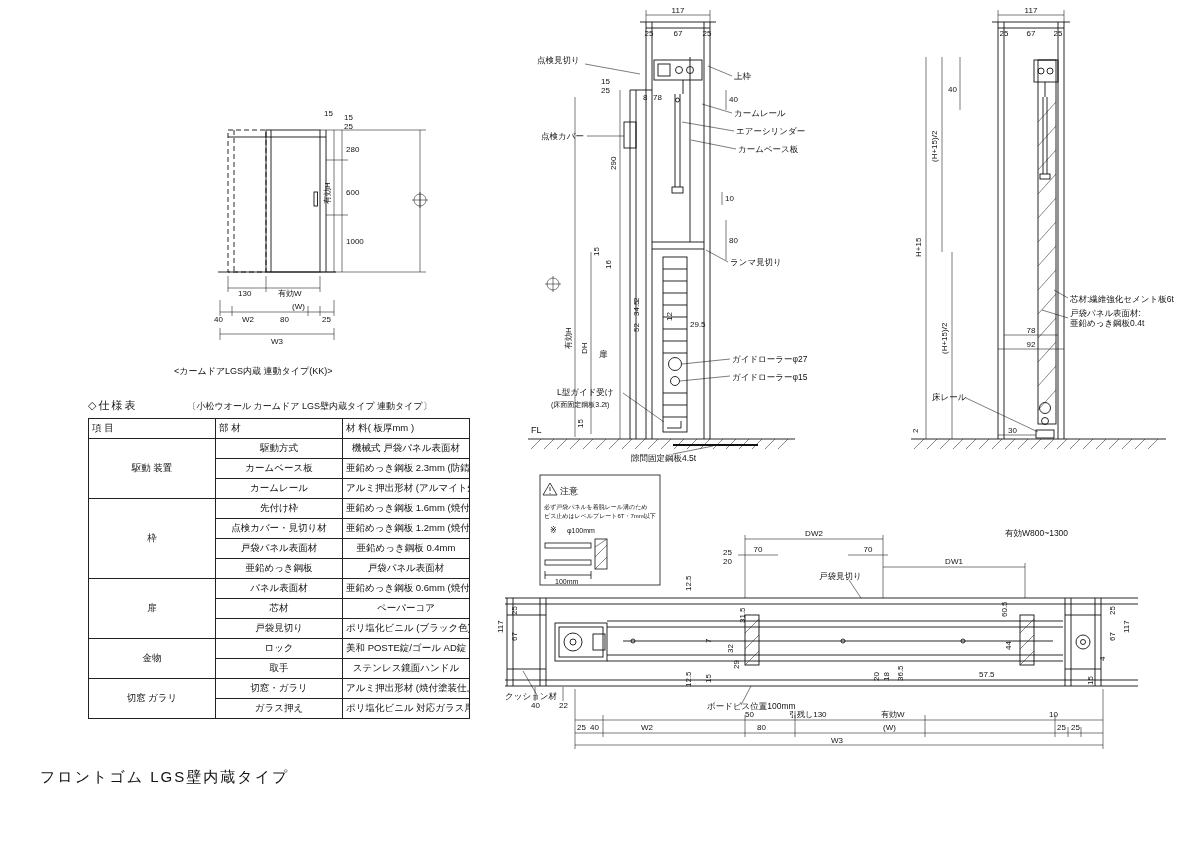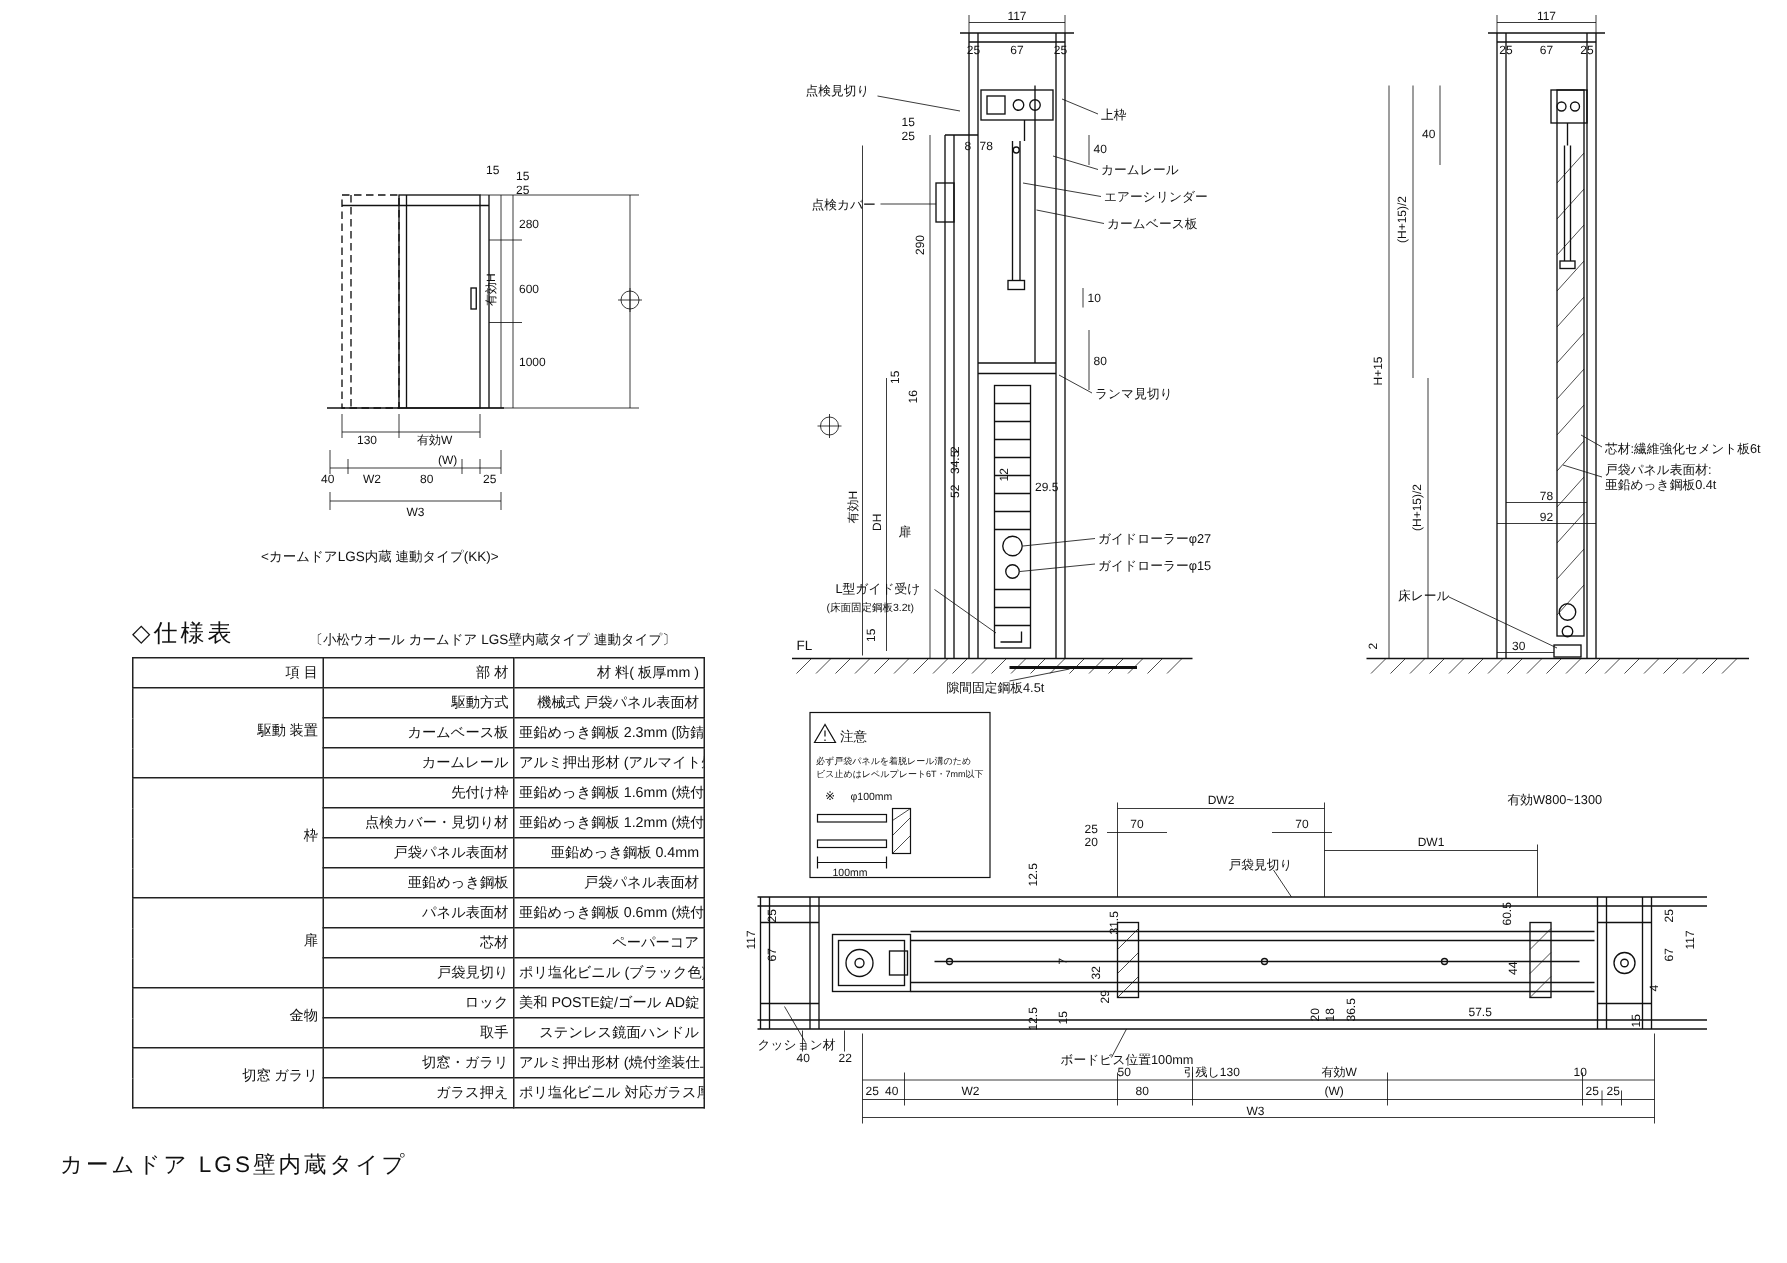--- a/index.html
+++ b/index.html
@@ -6,26 +6,26 @@
   .sheet{position:relative;width:1191px;height:842px;background:#ffffff;overflow:hidden;
          font-family:"Liberation Sans","DejaVu Sans",sans-serif;color:#111;}
   .abs{position:absolute;}
   svg text{fill:#111;stroke:none;font-family:"Liberation Sans","DejaVu Sans",sans-serif;font-size:8px;}
   svg text.f9{font-size:9px;}
   svg text.f7{font-size:7px;}
   svg text.f6{font-size:6px;}
   svg text.f85{font-size:8.5px;}
   .spec-block{position:absolute;left:88px;top:398px;width:392px;}
   .spec-head{display:flex;align-items:flex-end;gap:10px;margin-bottom:5px;}
-  .spec-title{font-size:16px;letter-spacing:2px;margin-top:14px;}
+  .spec-title{font-size:11px;letter-spacing:2px;}
   .spec-subtitle{font-size:9px;margin-left:40px;}
   table.spec{border-collapse:collapse;table-layout:fixed;width:382px;}
   table.spec th,table.spec td{border:1px solid #222;font-size:9.5px;font-weight:normal;
-      padding:2px 3px;height:15px;vertical-align:middle;text-align:right;overflow:hidden;white-space:nowrap;}
-  table.spec th{text-align:right;margin-top:36px;}
+      padding:2px 3px;height:15px;vertical-align:middle;text-align:center;overflow:hidden;white-space:nowrap;}
+  table.spec th{text-align:left;margin-top:36px;}
   td.grp{width:34px;text-align:center;white-space:normal;line-height:1.15;font-family:Liberation Serif, serif;}
   td.prt,col.prt{width:106px;}
   td.mat,col.mat{width:236px;}
   .footer{position:absolute;left:40px;top:764px;font-size:15px;letter-spacing:2px;line-height:26px;}
 </style>
 </head>
 <body>
 
 <div class="sheet">
 
@@ -449,16 +449,16 @@
       </tr>
       <tr>
         <td class="prt">ガラス押え</td>
         <td class="mat">ポリ塩化ビニル 対応ガラス厚3~6mm (グレー色)</td>
       </tr>
     </tbody>
       </table>
   </div>
 
   <div class="footer">
-    <div>カームドア LGS壁内蔵タイプ</div>
+    <div>フロントゴム LGS壁内蔵タイプ</div>
   </div>
 
 </div>
 
 </body></html>

